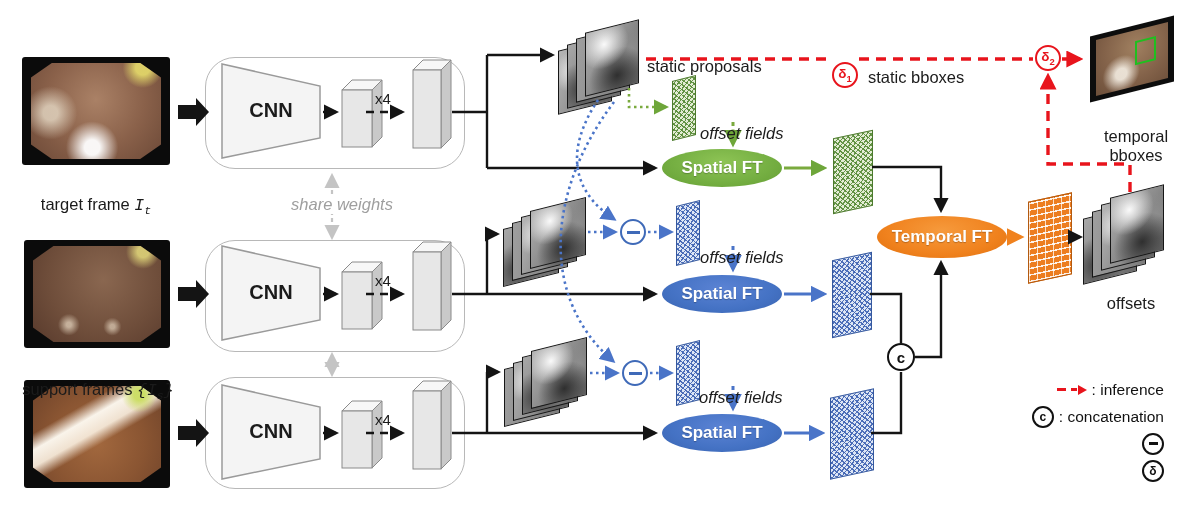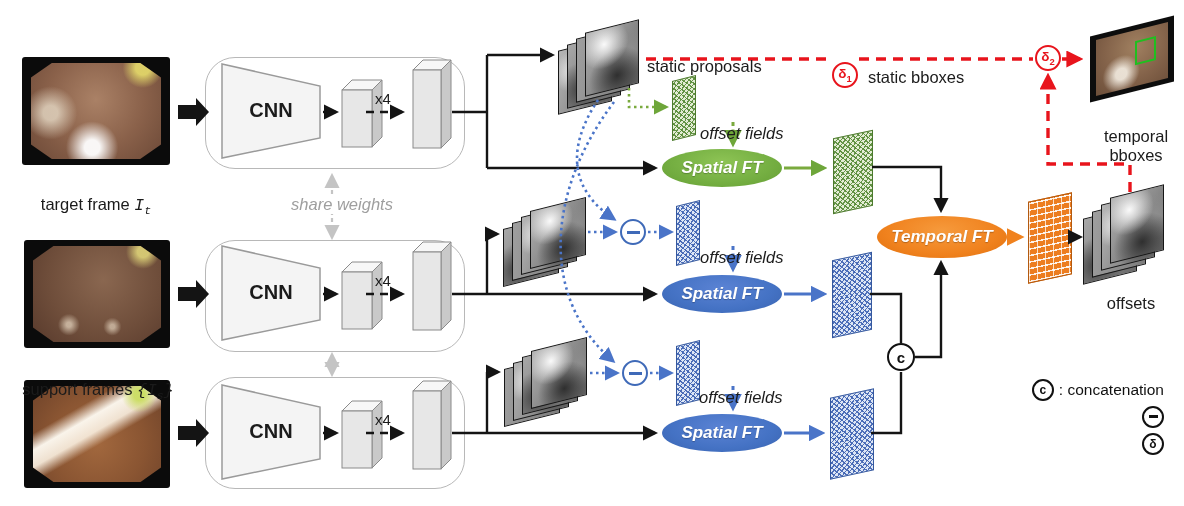--- a/index.html
+++ b/index.html
@@ -63,21 +63,21 @@
   .hatch-blue{background-color:#dde6f5;border:1.2px solid #35589e;background-image:
     repeating-linear-gradient(45deg, rgba(62,98,178,.9) 0 1px, transparent 1px 3.6px),
     repeating-linear-gradient(-45deg, rgba(62,98,178,.9) 0 1px, transparent 1px 3.6px);}
   .brick-orange{background-color:#ec7d20;border:1.2px solid #b35a10;background-image:
     repeating-linear-gradient(0deg, rgba(255,255,255,.9) 0 1.5px, transparent 1.5px 6.5px),
     repeating-linear-gradient(90deg, rgba(255,255,255,.75) 0 1.5px, transparent 1.5px 8px);}
   .skew12{transform:skewY(-12deg);}
   .skew14{transform:skewY(-14deg);}
   
   .ell{position:absolute;border-radius:50%;display:flex;align-items:center;justify-content:center;
-       color:#ffffff;font-weight:bold;font-size:17px;z-index:6;text-shadow:0 1px 1px rgba(0,0,0,.25);font-style:italic;}
+       color:#ffffff;font-weight:bold;font-size:17px;z-index:6;text-shadow:0 1px 1px rgba(0,0,0,.25);}
   .ell-green{background:radial-gradient(ellipse at 50% 35%, #8ec455 0%, #76b043 55%, #649e33 100%);}
   .ell-blue{background:radial-gradient(ellipse at 50% 35%, #5b83d4 0%, #4472c4 60%, #3a63ae 100%);}
   .ell-orange{background:radial-gradient(ellipse at 50% 35%, #f69a3c 0%, #f0821e 60%, #e0700e 100%);}
   
   .circ{position:absolute;border-radius:50%;background:#ffffff;display:flex;align-items:center;
         justify-content:center;z-index:6;box-sizing:border-box;}
   .minus-c{border:2.5px solid #3f6ab8;}
   .minus-bar{width:13px;height:3px;background:#3f6ab8;}
   .concat-c{border:2.5px solid #111111;font-weight:bold;font-size:15px;color:#111111;}
   .delta-c{border:2.2px solid #e8141c;color:#e8141c;font-weight:bold;font-size:13.5px;}
@@ -330,20 +330,26 @@
   <div class="ell ell-blue" style="left:662px;top:414px;width:120px;height:38px;">Spatial FT</div>
   <div class="ell ell-orange" style="left:877px;top:216px;width:130px;height:42px;">Temporal FT</div>
 
   <div class="para hatch-green skew12" style="left:833px;top:134px;width:38px;height:74px;"></div>
   <div class="para hatch-blue skew12" style="left:832px;top:256px;width:38px;height:76px;"></div>
   <div class="para hatch-blue skew12" style="left:830px;top:393px;width:42px;height:80px;"></div>
   <div class="para brick-orange skew12" style="left:1028px;top:197px;width:42px;height:80px;"></div>
 
   <div class="abs" style="left:870px;top:376px;width:294px;z-index:6;">
     <div class="leg-row">
+      <span class="ld"></span>
+      <span class="ld2"></span>
+      <span class="tri"></span>
+      <span>: inference</span>
+    </div>
+    <div class="leg-row">
       <span class="leg-circle">c</span>
       <span>: concatenation</span>
     </div>
     <div class="leg-row">
       <span class="leg-circle">
           <span class="minus-bar" style="width:9px;height:2.5px;background:#111;"></span>
         </span>
     </div>
     <div class="leg-row">
       <span class="leg-circle">δ</span>

